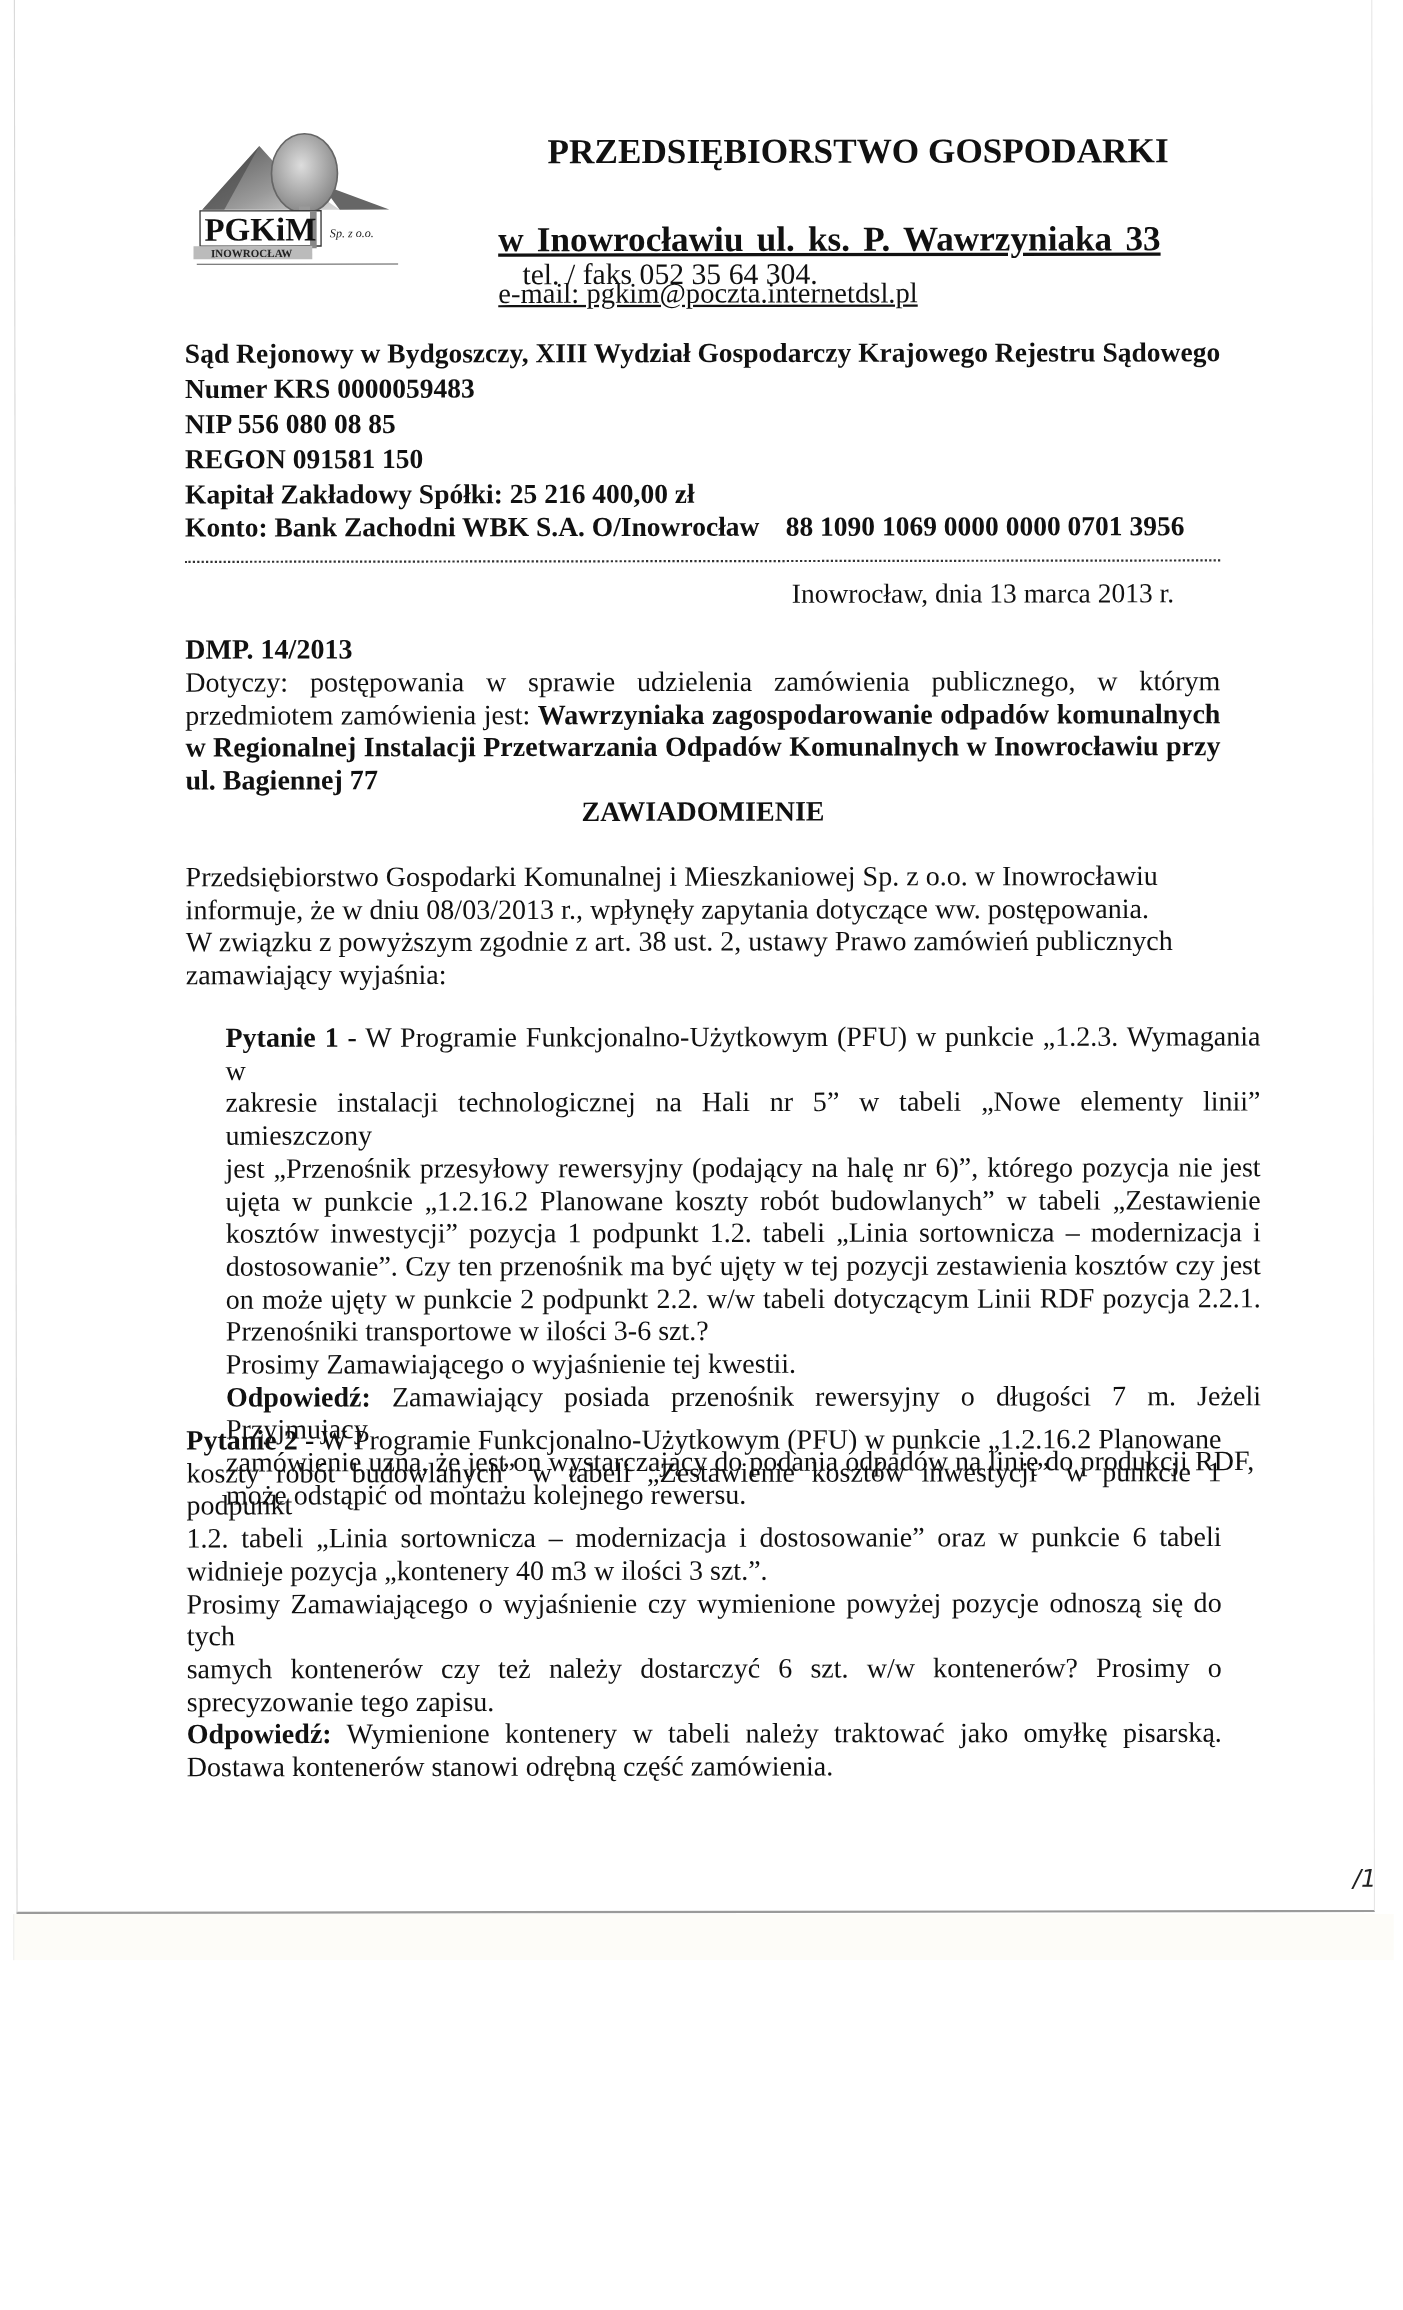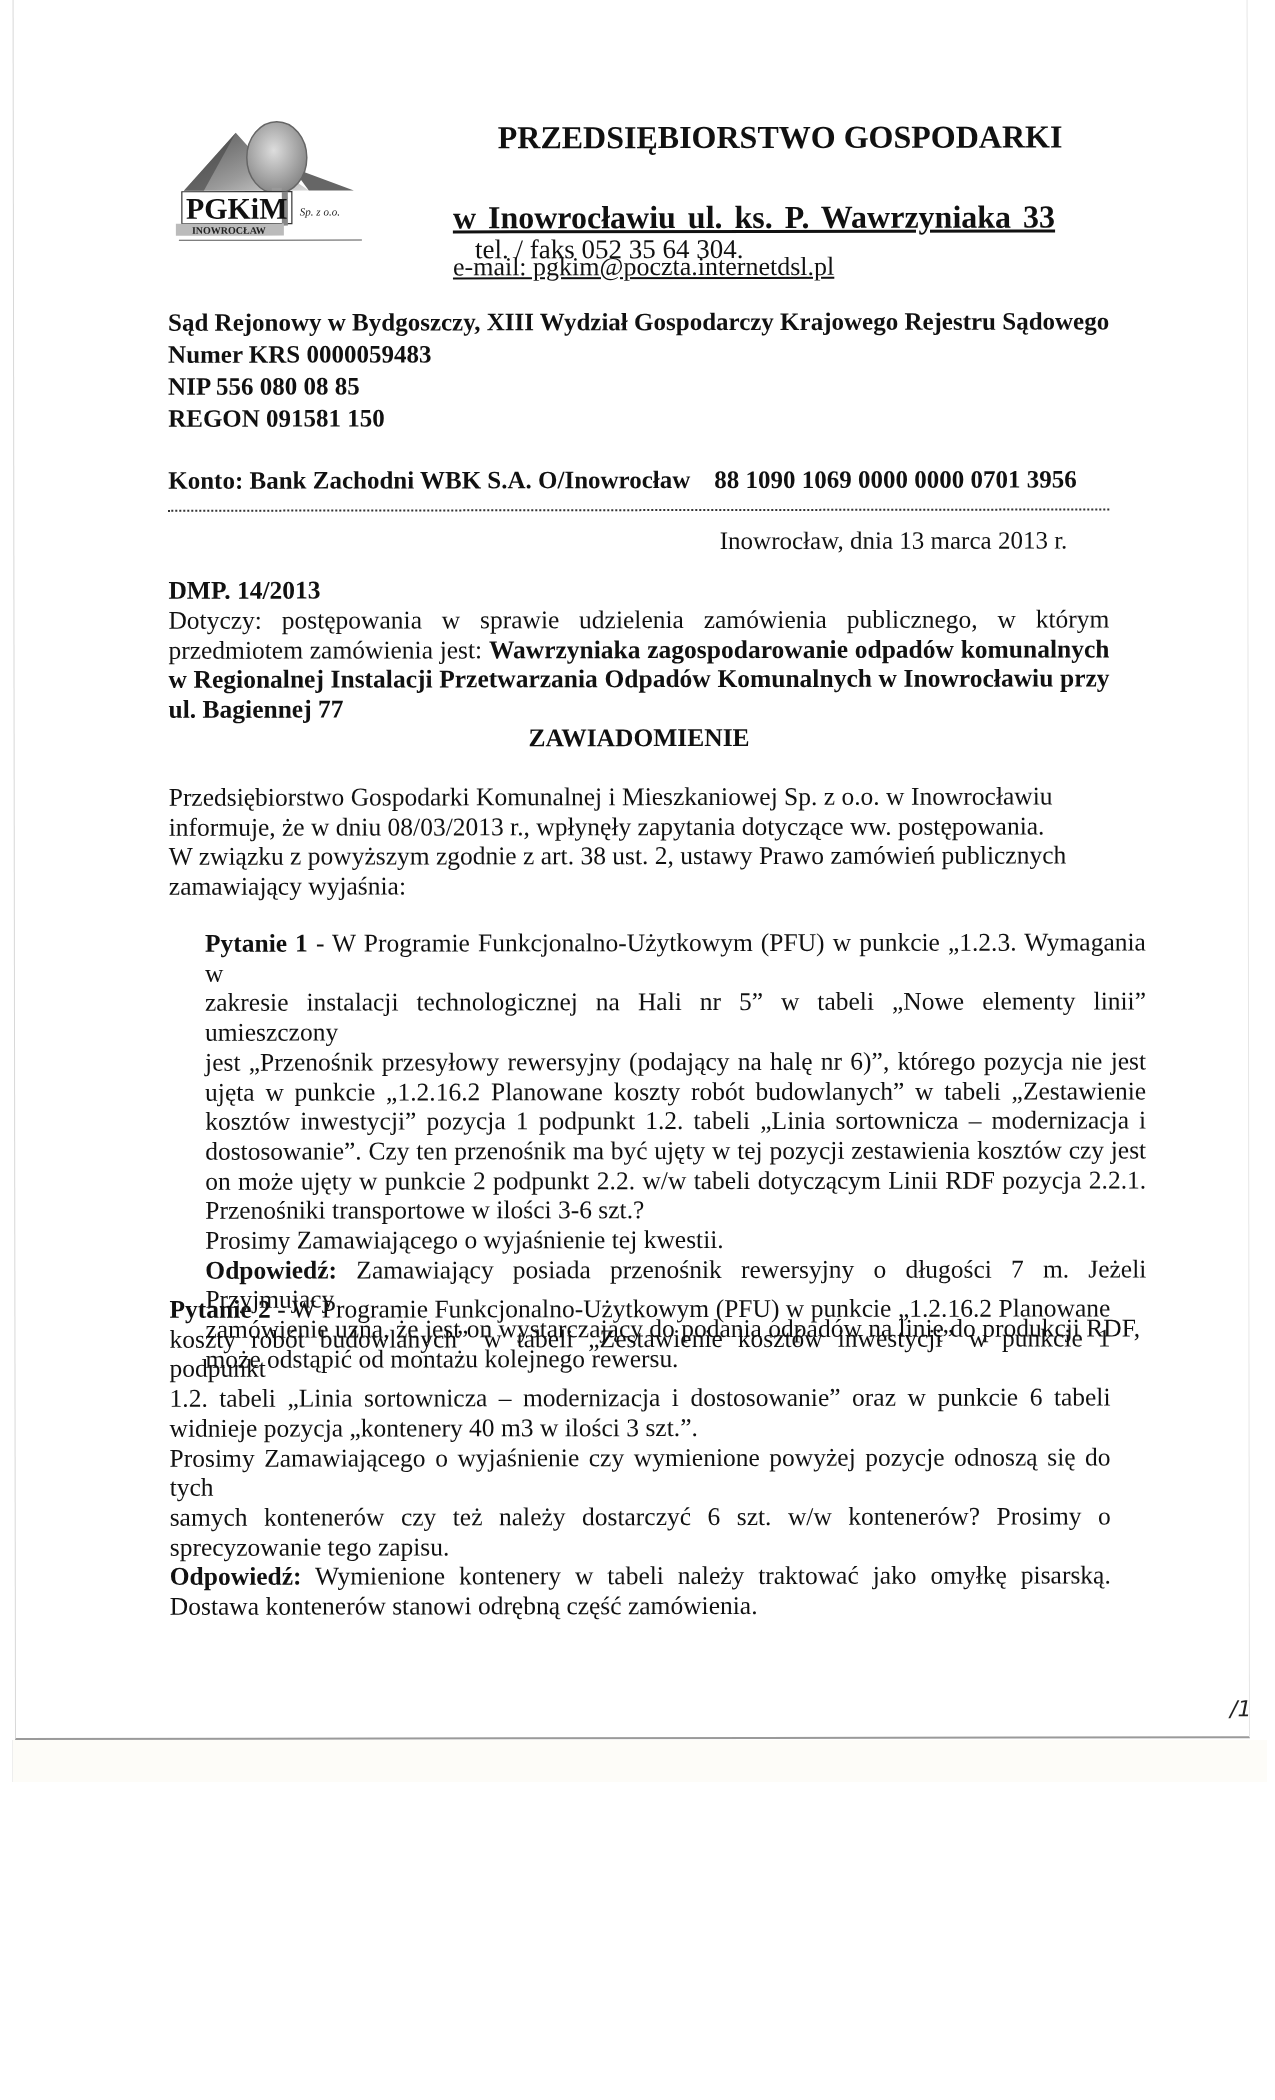--- a/index.html
+++ b/index.html
@@ -91,20 +91,21 @@
 
   <div class="abs hdr-big" style="left:455px; top:122px;margin-left:29px;">PRZEDSIĘBIORSTWO GOSPODARKI</div>
   <div class="abs hdr-big" style="left:439px; top:202px; word-spacing:4px;text-decoration:underline;">w Inowrocławiu ul. ks. P. Wawrzyniaka 33</div>
   <div class="abs hdr-mid" style="left:439px; top:236px;">tel. / faks 052 35 64 304.</div>
   <div class="abs hdr-email" style="left:439px; top:254px;">e-mail: pgkim@poczta.internetdsl.pl</div>
 
   <div class="abs reg" style="top:309px;">Sąd Rejonowy w Bydgoszczy, XIII Wydział Gospodarczy Krajowego Rejestru Sądowego</div>
   <div class="abs reg" style="top:341px;">Numer KRS 0000059483</div>
   <div class="abs reg" style="top:373px;">NIP 556 080 08 85</div>
   <div class="abs reg" style="top:405px;text-align:right;">REGON 091581 150</div>
+  <div class="abs reg" style="top:437px;">Kapitał Zakładowy Spółki: 25 216 400,00 zł</div>
   <div class="abs reg" style="top:467px;">Konto: Bank Zachodni WBK S.A. O/Inowrocław</div>
   <div class="abs reg" style="top:467px; left:700px;">88 1090 1069 0000 0000 0701 3956</div>
 
   <div class="dots"></div>
   <div class="abs date">Inowrocław, dnia 13 marca 2013 r.</div>
 
   <div class="abs b" style="left:154px; top:576px; font-size:25.5px;">DMP. 14/2013</div>
 
   <div class="body-block" style="top:606px;">
     <span class="line"><span>Dotyczy: postępowania w sprawie udzielenia zamówienia publicznego, w którym</span></span>

